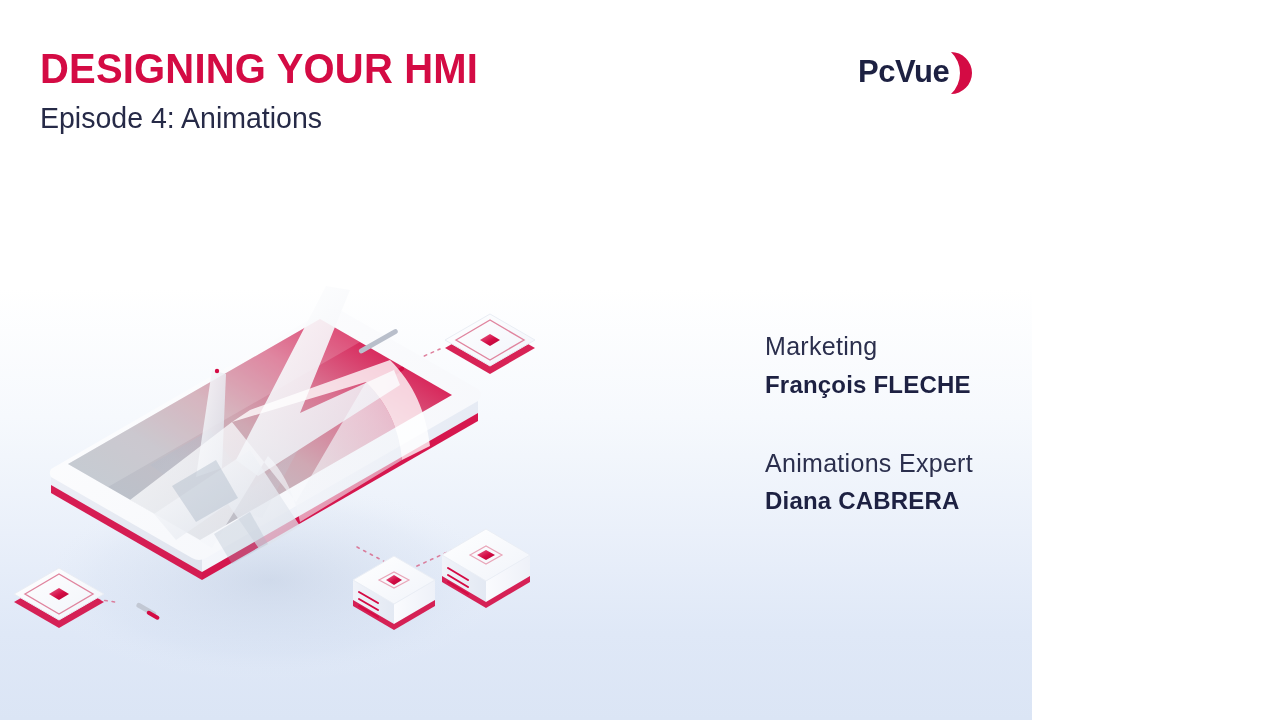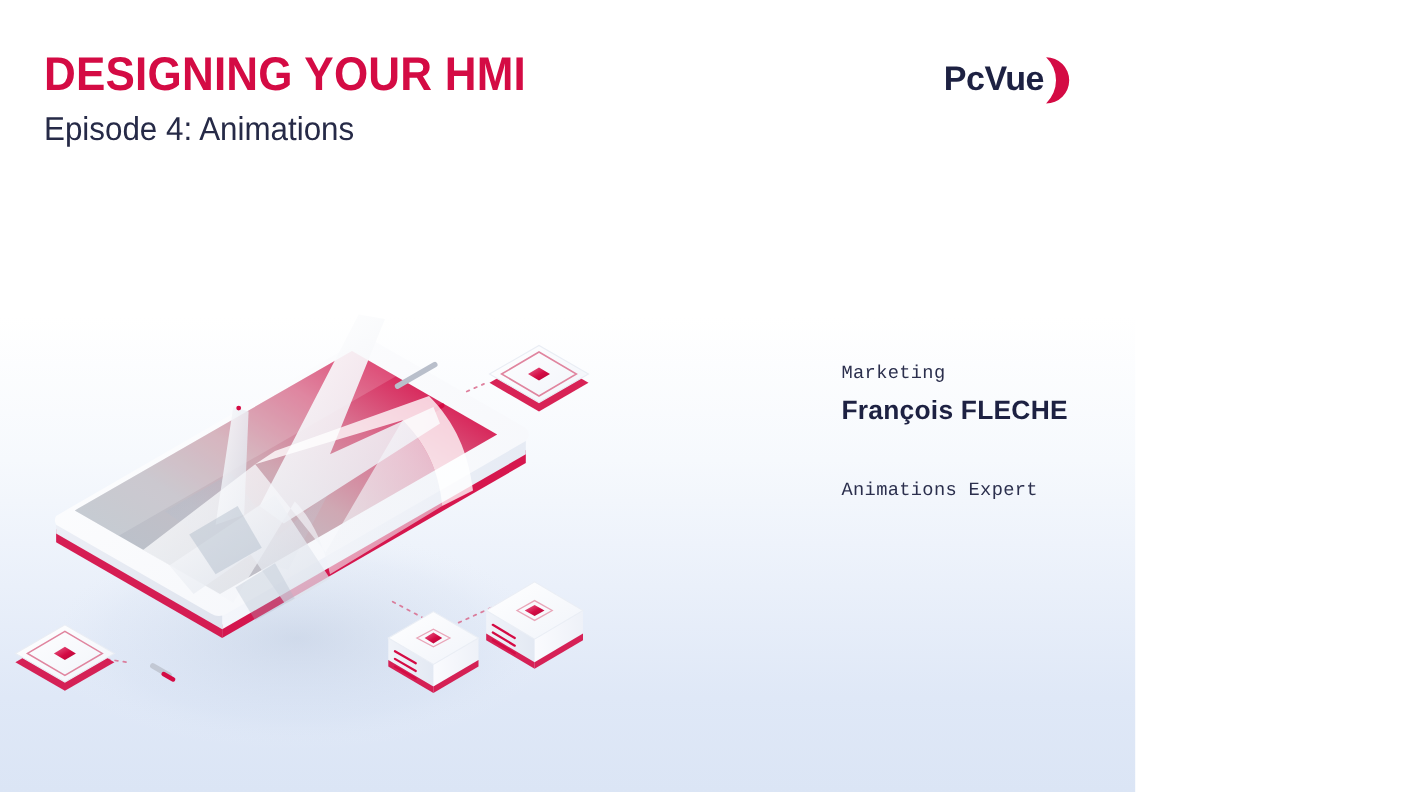--- a/index.html
+++ b/index.html
@@ -71,22 +71,22 @@
   
   #speakers {
     position: absolute;
     left: 765px;
     top: 330px;
     width: 420px;
   }
   .speaker-block { margin-bottom: 44px; }
   .speaker-block:last-child { margin-bottom: 0; }
   .speaker-role {
-    font-family: Liberation Mono, monospace;
-    font-size: 17px;
+    font-family: Liberation Sans, sans-serif;
+    font-size: 25px;
     font-weight: 400;
     color: #2b2f4d;
     line-height: 1.35;
     letter-spacing: 0.3px;
     white-space: nowrap;
   }
   .speaker-name {
     font-family: "Liberation Sans Narrow", "Liberation Sans", sans-serif;
     font-size: 24px;
     font-weight: bold;
@@ -129,20 +129,21 @@
     </svg>
   </div>
 
   <div id="speakers">
     <div class="speaker-block">
       <div class="speaker-role">Marketing</div>
       <div class="speaker-name">François FLECHE</div>
     </div>
     <div class="speaker-block">
       <div class="speaker-role">Animations Expert</div>
+      <div class="speaker-name">Diana CABRERA</div>
     </div>
   </div>
 
   <div id="illustration">
     <svg width="640" height="470" viewBox="0 0 640 470">
       <defs>
 
         <linearGradient id="screenGrad" x1="1" y1="0.06" x2="0.03" y2="0.95">
           <stop offset="0%" stop-color="#d10a43"></stop>
           <stop offset="14%" stop-color="#d8265a"></stop>

